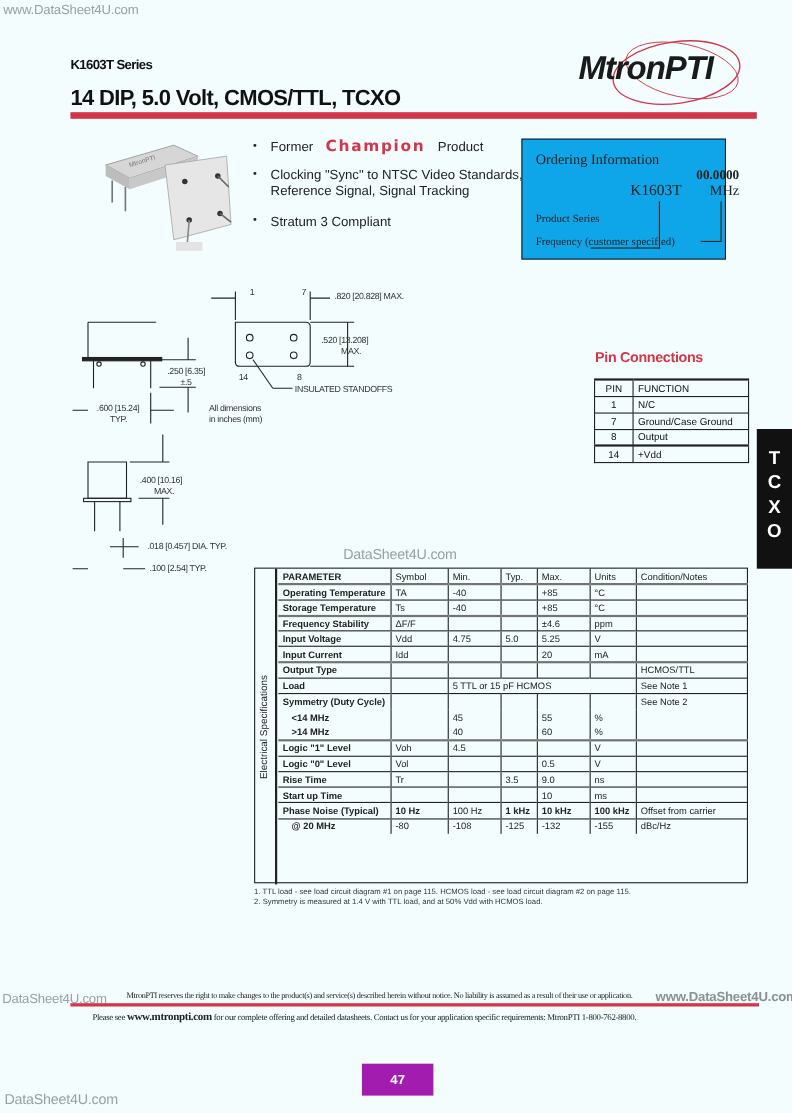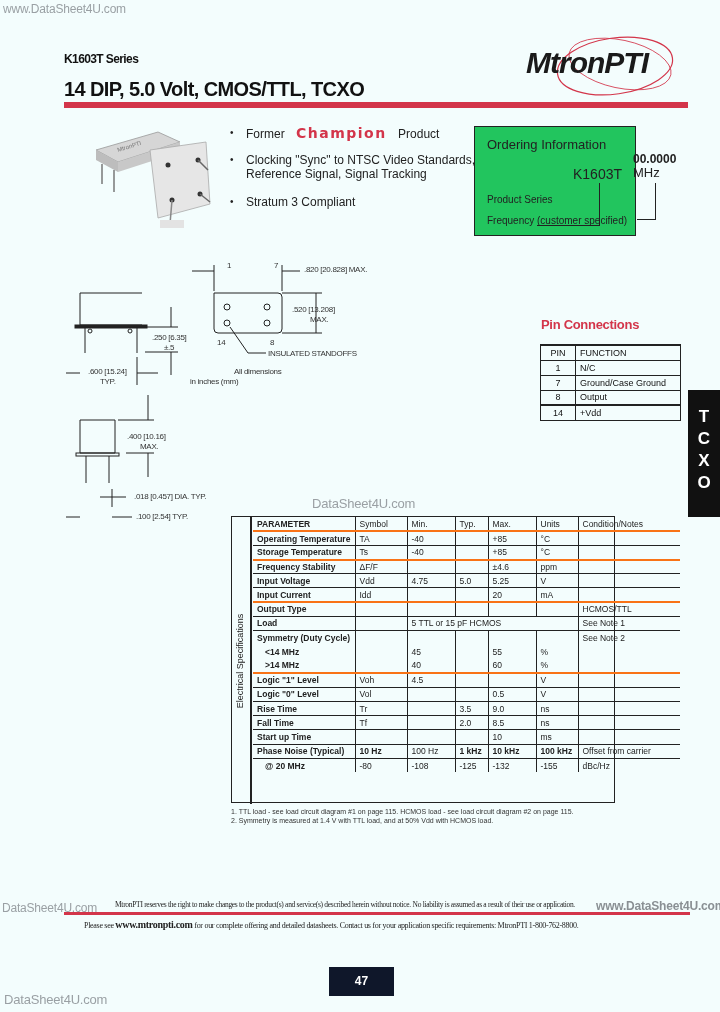--- a/index.html
+++ b/index.html
@@ -10,49 +10,49 @@
   .title1 { left: 64px; top: 52px; font-size: 12px; font-weight: bold; letter-spacing: -0.6px; }
   .title2 { left: 64px; top: 78px; font-size: 20px; font-weight: bold; letter-spacing: -0.6px; }
   .redbar { left: 64px; top: 102px; width: 624px; height: 6px; background: #d3354a; }
   .logo { left: 520px; top: 28px; width: 170px; height: 70px; }
   .logo-text { position: absolute; left: 6px; top: 18px; font-size: 30px; font-weight: bold; font-style: italic; letter-spacing: -1px; color: #1a1a1a; }
   .product-photo { left: 88px; top: 120px; width: 130px; height: 115px; }
   .bullets { left: 230px; top: 126px; font-size: 12px; color: #222; }
   .bullet { position: relative; padding-left: 16px; margin-bottom: 4px; line-height: 14px; }
   .bullet::before { content: "\2022"; position: absolute; left: 0; top: 0; font-size: 10px; }
   .champion { color: #d3354a; font-weight: bold; font-size: 14px; letter-spacing: 1.5px; font-family: "DejaVu Sans", sans-serif; margin: 0 8px; }
-  .order-box { left: 474px; top: 126px; width: 162px; height: 110px; border: 1px solid #222; background: #22c55e; }
+  .order-box { left: 474px; top: 126px; width: 186px; height: 110px; border: 1px solid #222; background: #0ea5e9; font-family: Liberation Serif, serif; }
   .order-title { position: absolute; left: 12px; top: 10px; font-size: 13px; color: #222; }
   .order-series { position: absolute; left: 98px; top: 39px; font-size: 14px; color: #222; }
-  .order-freq { position: absolute; left: 158px; top: 25px; font-size: 12px; font-weight: bold; text-align: left; line-height: 14px; color: #222; }
+  .order-freq { position: absolute; left: 158px; top: 25px; font-size: 12px; font-weight: bold; text-align: right; line-height: 14px; color: #222; }
   .order-freq .mhz { font-weight: normal; font-size: 13px; }
   .order-lbl { position: absolute; left: 12px; font-size: 10px; color: #222; }
   .line { position: absolute; background: #222; }
   .dim { font-size: 8px; color: #333; letter-spacing: -0.3px; }
   .pin-title { left: 541px; top: 317px; color: #d3354a; font-weight: bold; font-size: 13px; letter-spacing: -0.3px; }
   table.pins { position: absolute; left: 540px; top: 344px; width: 141px; border-collapse: collapse; font-size: 9px; }
   table.pins td { border: 1px solid #222; height: 15px; padding: 0 4px; }
   table.pins td.c { text-align: center; width: 35px; }
   table.pins tr.hdr td { border-top: 2px solid #222; }
   .tab { left: 688px; top: 390px; width: 32px; height: 127px; background: #111; color: #fff; font-weight: bold; font-size: 17px; text-align: center; padding-top: 16px; line-height: 22px; }
-  .specs { left: 231px; top: 516px; width: 384px; height: 287px; border: 1px solid #222; }
+  .specs { left: 231px; top: 516px; width: 449px; height: 287px; border: 1px solid #222; }
   .side-label { position: absolute; left: -2px; top: 0; width: 22px; height: 287px; border-right: 2px solid #222; }
   .side-label span { position: absolute; left: 50%; top: 50%; transform: translate(-50%, -50%) rotate(-90deg); white-space: nowrap; font-size: 9px; color: #222; }
   table.spec { position: absolute; left: 21px; top: 0; width: 427px; border-collapse: collapse; font-size: 8.5px; color: #222; }
   table.spec td { border-left: 1px solid #222; border-top: 1px solid #222; padding: 0 4px; height: 14.2px; white-space: nowrap; }
   table.spec td:first-child { border-left: none; }
-  table.spec tr.thick td { border-top: 2px solid #f97316; }
+  table.spec tr.thick td { border-top: 2px solid #737373; }
   table.spec tr.nob td { border-top: none; }
   table.spec td.b { font-weight: bold; }
   .notes { left: 231px; top: 807px; font-size: 7px; color: #333; line-height: 9px; }
   .disclaim { left: 90px; top: 900px; font-size: 7.5px; color: #222; font-family: "Liberation Serif", serif; letter-spacing: -0.3px; }
   .redbar2 { left: 64px; top: 912px; width: 626px; height: 3px; background: #d3354a; }
   .contact { left: 84px; top: 919px; font-size: 8px; color: #222; font-family: "Liberation Serif", serif; letter-spacing: -0.3px; white-space: nowrap; }
   .contact b { font-size: 10px; }
-  .pagenum { left: 329px; top: 967px; width: 65px; height: 29px; background: #0f172a; color: #fff; font-weight: bold; font-size: 12px; text-align: center; line-height: 29px; }
+  .pagenum { left: 329px; top: 967px; width: 65px; height: 29px; background: #a21caf; color: #fff; font-weight: bold; font-size: 12px; text-align: center; line-height: 29px; }
 </style>
 </head>
 <body>
 
 <div class="abs wm" style="left:3px;top:2px;font-size:12px;">www.DataSheet4U.com</div>
 <div class="abs wm" style="left:312px;top:496px;font-size:13px;">DataSheet4U.com</div>
 
 <div class="abs title1">K1603T Series</div>
 <div class="abs title2">14 DIP, 5.0 Volt, CMOS/TTL, TCXO</div>
 <div class="abs logo">
@@ -168,21 +168,21 @@
   <div class="abs dim" style="left:157px;top:83px;">14</div>
   <div class="abs dim" style="left:210px;top:83px;">8</div>
   <div class="abs dim" style="left:244px;top:10px;">.820 [20.828] MAX.</div>
   <div class="abs dim" style="left:232px;top:50px;">.520 [13.208]</div>
   <div class="abs dim" style="left:250px;top:60px;">MAX.</div>
   <div class="abs dim" style="left:92px;top:78px;">.250 [6.35]</div>
   <div class="abs dim" style="left:104px;top:88px;">±.5</div>
   <div class="abs dim" style="left:28px;top:112px;">.600 [15.24]</div>
   <div class="abs dim" style="left:40px;top:122px;">TYP.</div>
   <div class="abs dim" style="left:208px;top:94px;">INSULATED STANDOFFS</div>
-  <div class="abs dim" style="left:130px;top:112px;margin-left:44px;">All dimensions</div>
+  <div class="abs dim" style="left:130px;top:112px;">All dimensions</div>
   <div class="abs dim" style="left:130px;top:122px;">in inches (mm)</div>
   <div class="abs dim" style="left:67px;top:177px;">.400 [10.16]</div>
   <div class="abs dim" style="left:80px;top:187px;">MAX.</div>
   <div class="abs dim" style="left:74px;top:237px;">.018 [0.457] DIA. TYP.</div>
   <div class="abs dim" style="left:76px;top:257px;">.100 [2.54] TYP.</div>
 </div>
 
 <div class="abs pin-title">Pin Connections</div>
 <table class="pins">
   <tbody>
@@ -348,29 +348,20 @@
     <tr>
           <td class="b">Rise Time</td>
           <td>Tr</td>
           <td></td>
           <td>3.5</td>
           <td>9.0</td>
           <td>ns</td>
           <td></td>
         </tr>
     <tr>
-          <td class="b">Fall Time</td>
-          <td>Tf</td>
-          <td></td>
-          <td>2.0</td>
-          <td>8.5</td>
-          <td>ns</td>
-          <td></td>
-        </tr>
-    <tr>
           <td class="b">Start up Time</td>
           <td></td>
           <td></td>
           <td></td>
           <td>10</td>
           <td>ms</td>
           <td></td>
         </tr>
     <tr>
           <td class="b">Phase Noise (Typical)</td>

